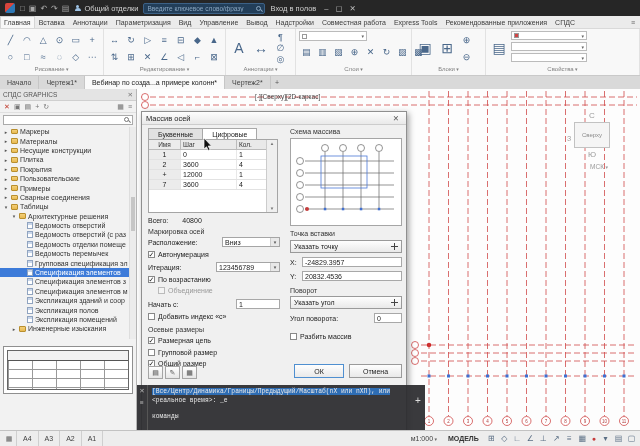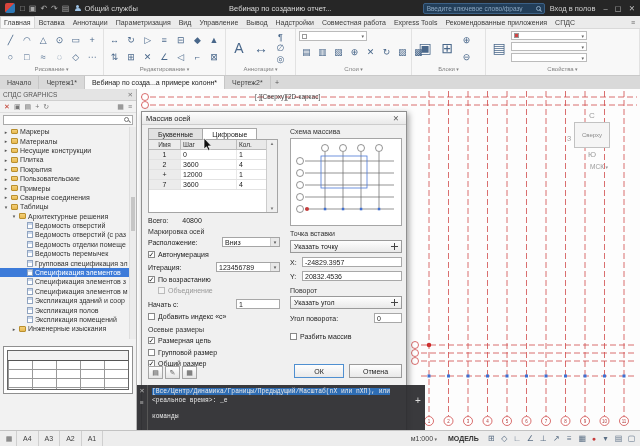--- a/index.html
+++ b/index.html
@@ -166,23 +166,22 @@
     <div class="logo"></div>
     <div class="qat">
       <span>□</span>
         <span>▣</span>
         <span>↶</span>
         <span>↷</span>
         <span>▤</span>
     </div>
     <div class="share">
       <span class="person"></span>
-      <span>Общий службы</span>
-    </div>
-    <div class="tb-title">Вебинар по созданию отчет...</div>
+      <span>Общий отделки</span>
+    </div>
     <div class="tb-search">
       <input readonly="" placeholder="Введите ключевое слово/фразу" style="">
       <span class="mag"></span>
     </div>
     <div class="tb-login">Вход в полов</div>
     <div class="winbtns">
       <span>–</span>
       <span>▢</span>
       <span>✕</span>
     </div>

